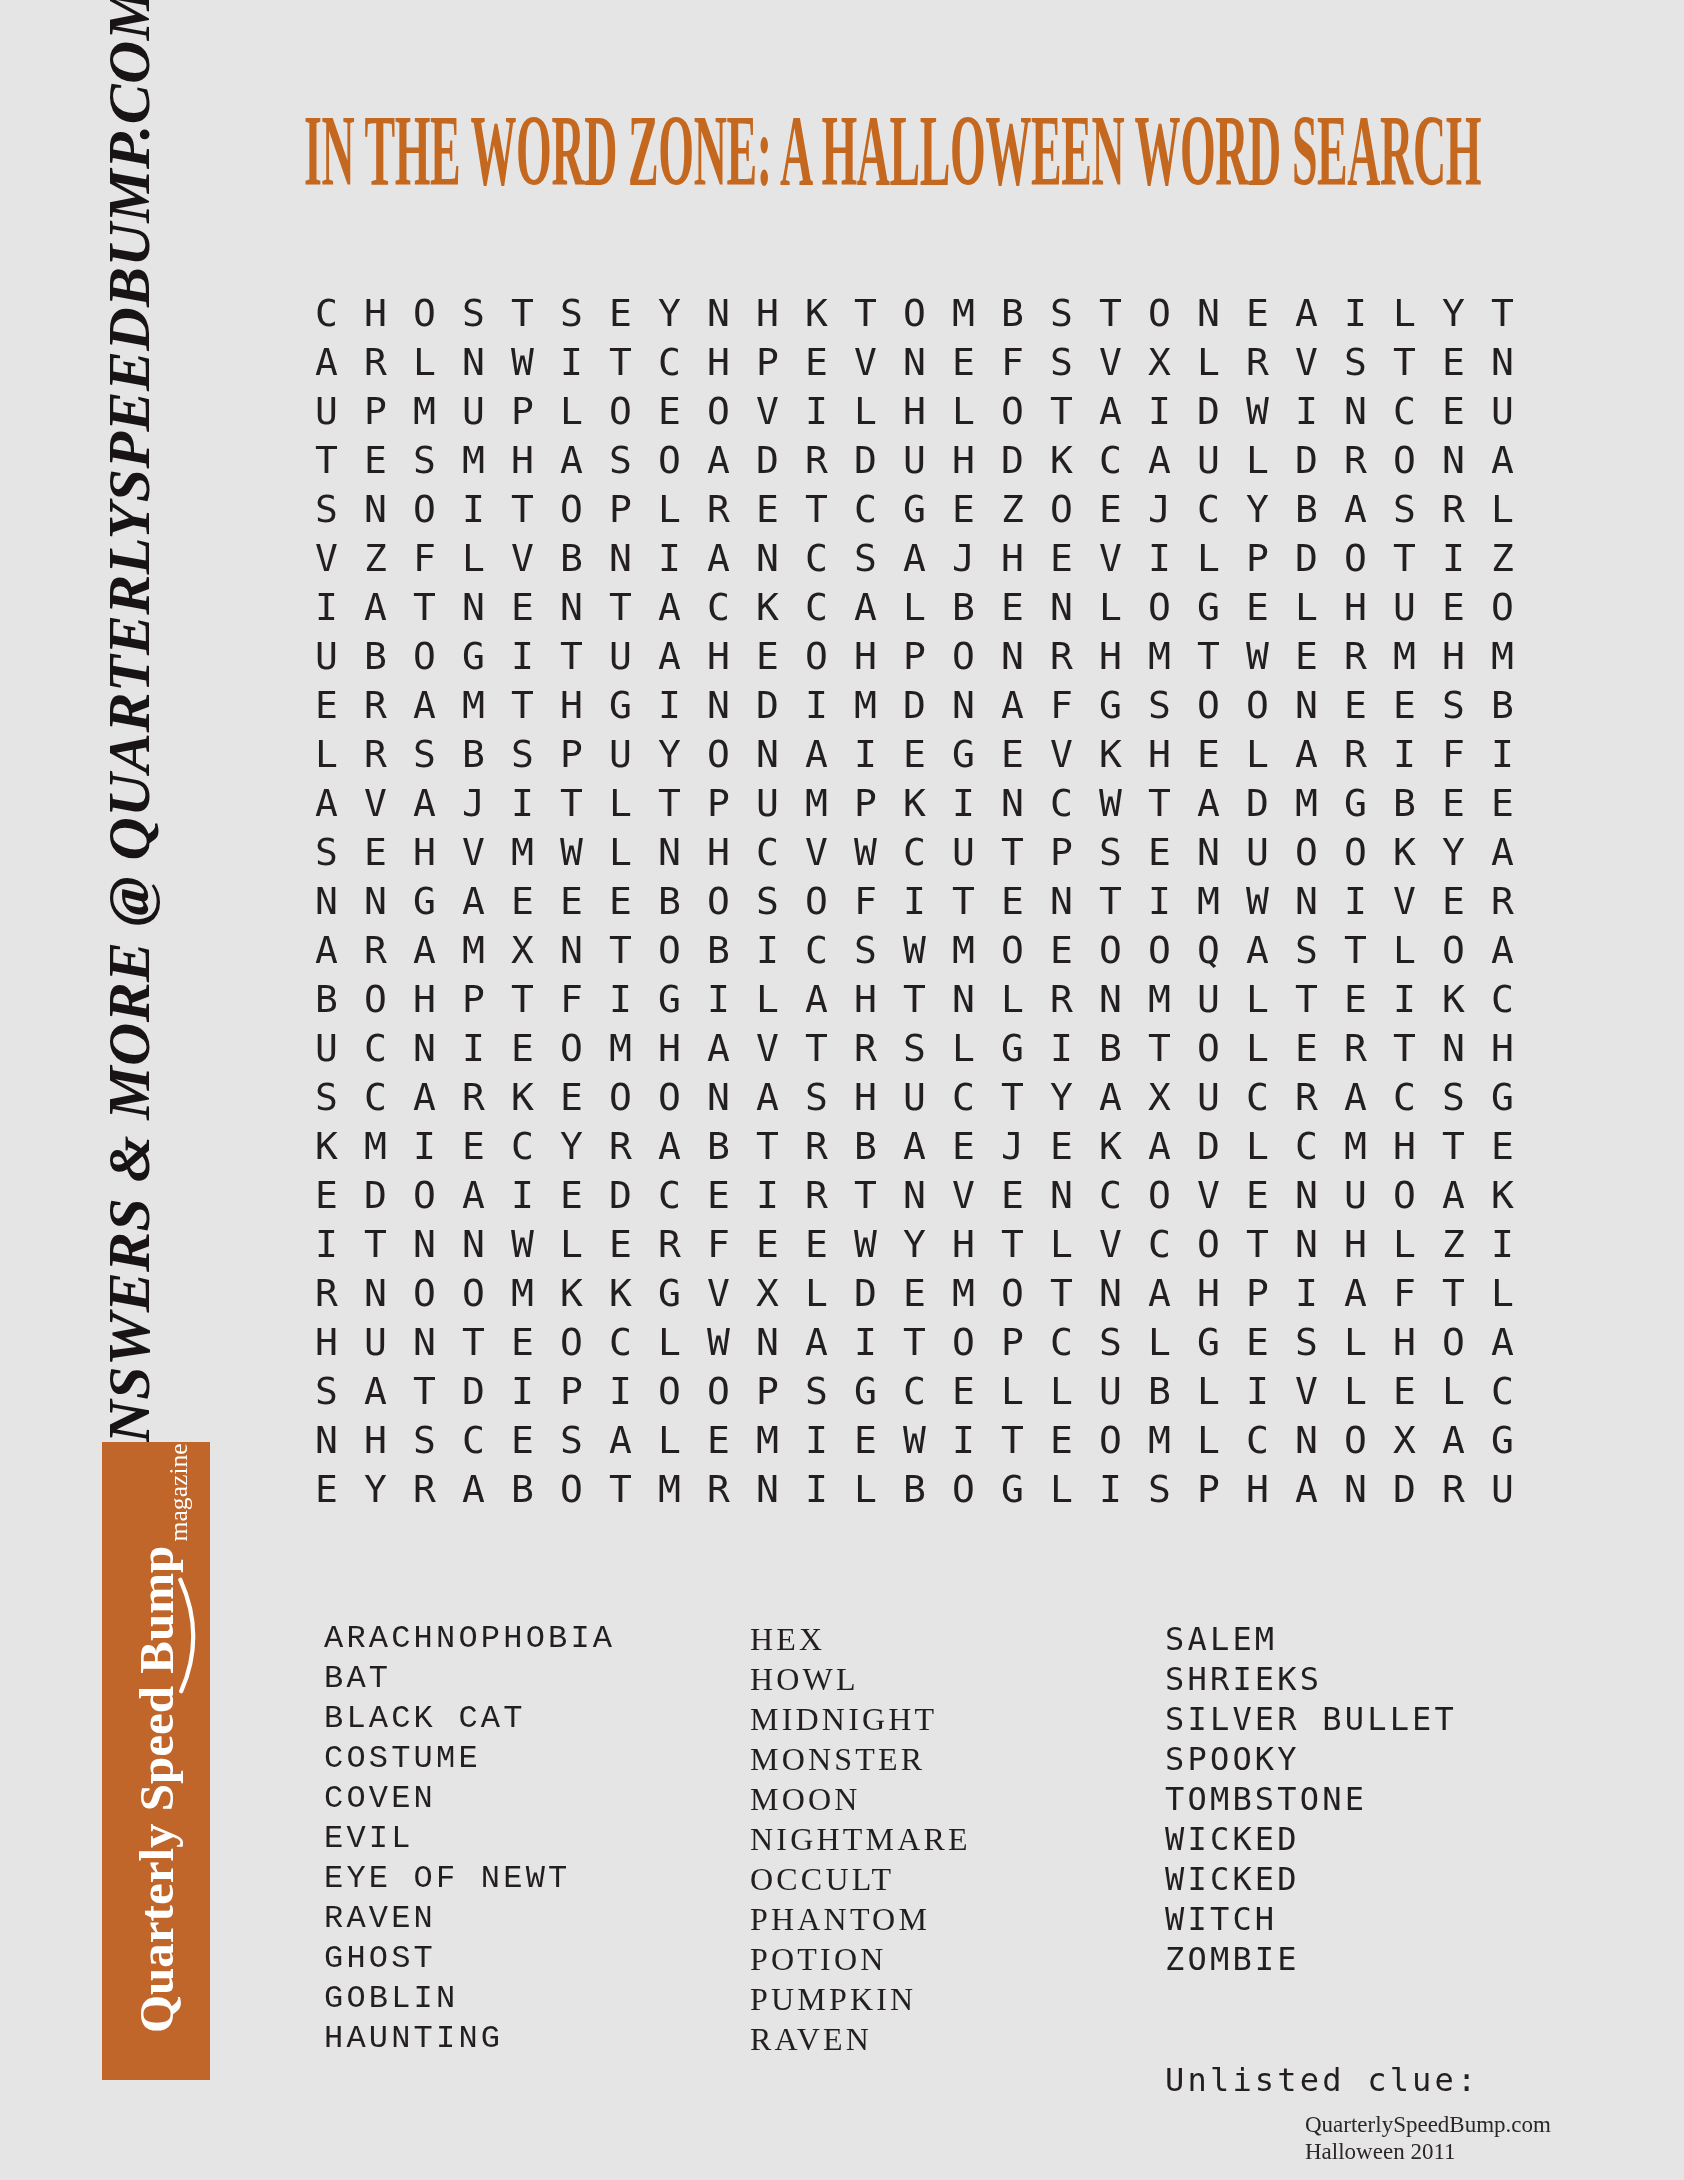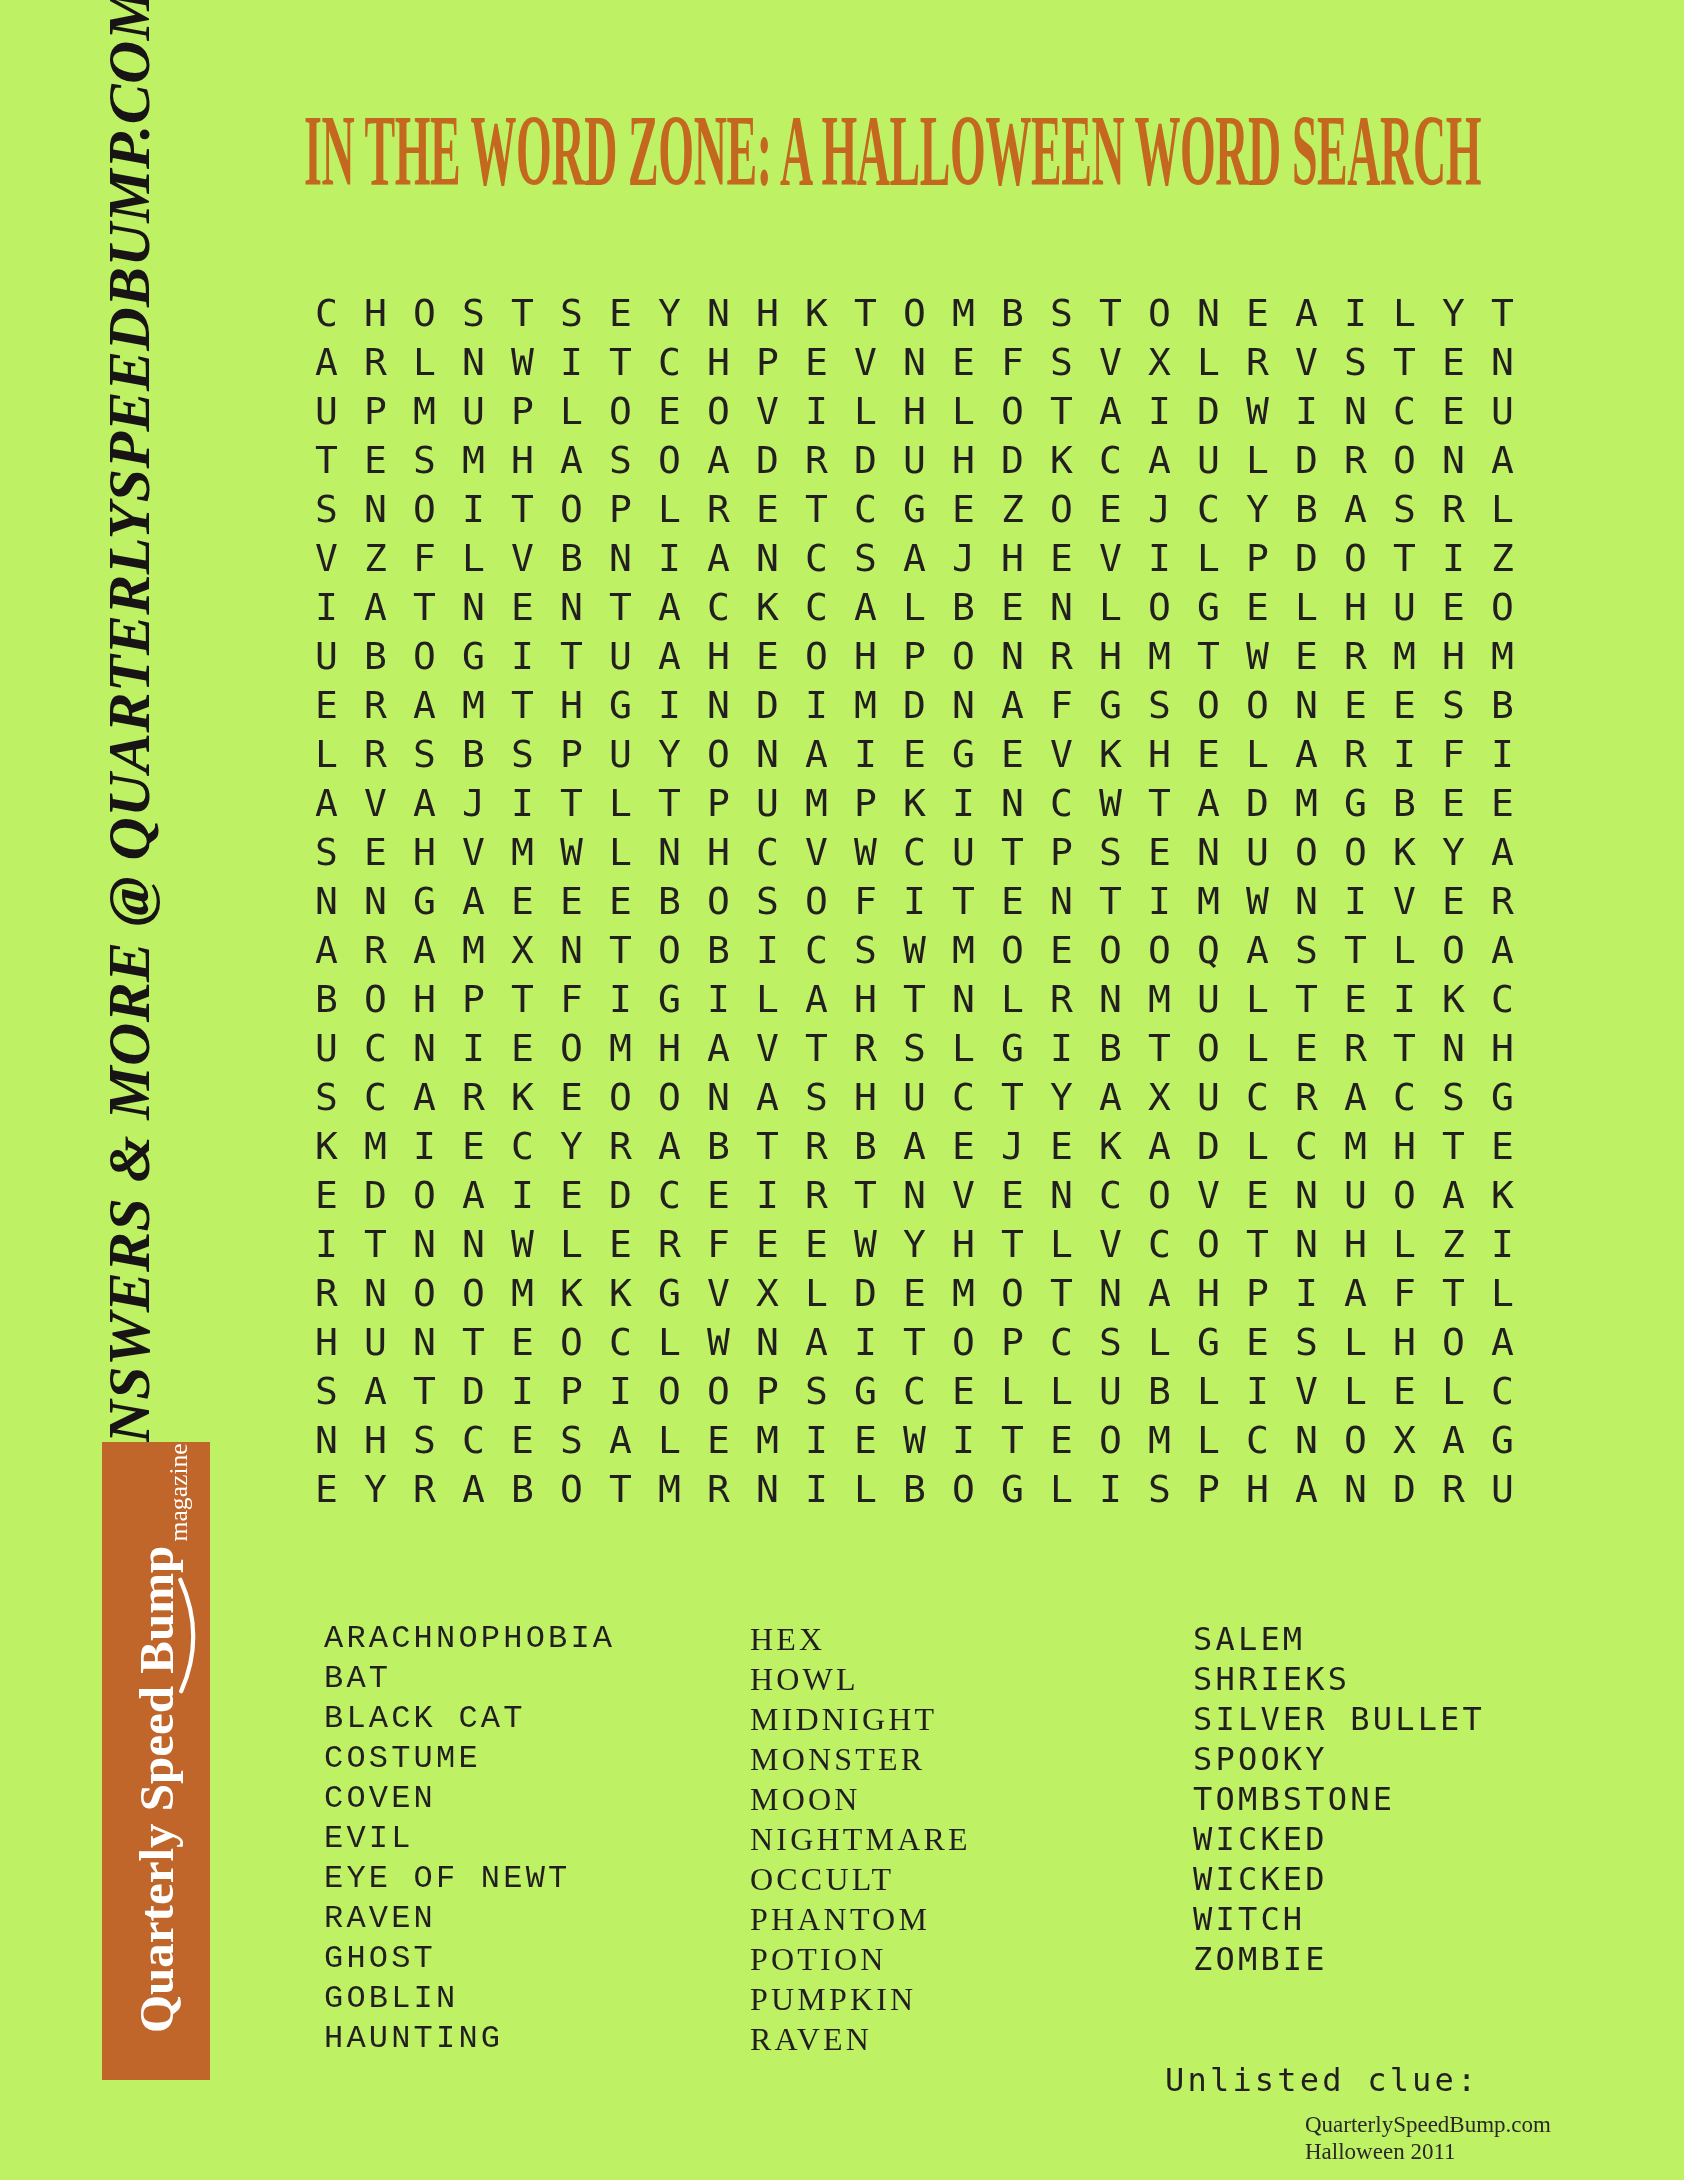--- a/index.html
+++ b/index.html
@@ -4,21 +4,21 @@
 <style>
   :root{
     --orange-title:#c4671f;
     --orange-banner:#c0662a;
     --ink:#231f20;
   }
   html,body{margin:0;padding:0;background:#ffffff;}
   .page{
     position:relative;
     width:1685px;height:2181px;
-    background:#bef264;
+    background:#e5e5e5;
     overflow:hidden;
     font-family:"DejaVu Sans Mono", monospace;
     color:var(--ink);
   }
   
   .title-wrap{
     position:absolute;left:304px;top:101px;width:1231px;height:102px;
   }
   .title{
     font-family:"Liberation Serif", serif;
@@ -80,21 +80,21 @@
     font-size:38px;line-height:1;color:var(--ink);
   }
   
   .word-col{
     position:absolute;top:1619px;
     font-size:32px;letter-spacing:3.2px;line-height:40px;
     white-space:pre;color:var(--ink);
   }
   .col-1{left:324px;font-family:Liberation Mono, monospace;}
   .col-2{left:750px;font-family:Liberation Serif, serif;}
-  .col-3{left:1165px;margin-left:28px;}
+  .col-3{left:1165px;}
   .unlisted{
     position:absolute;left:1165px;top:1980px;
     font-size:32px;letter-spacing:3.2px;line-height:40px;
     white-space:pre;color:var(--ink);
   }
   .unlisted .clue-answer{padding-left:78px;}
   
   .footer{
     position:absolute;left:1305px;top:2111px;
     font-family:"Liberation Serif", serif;

